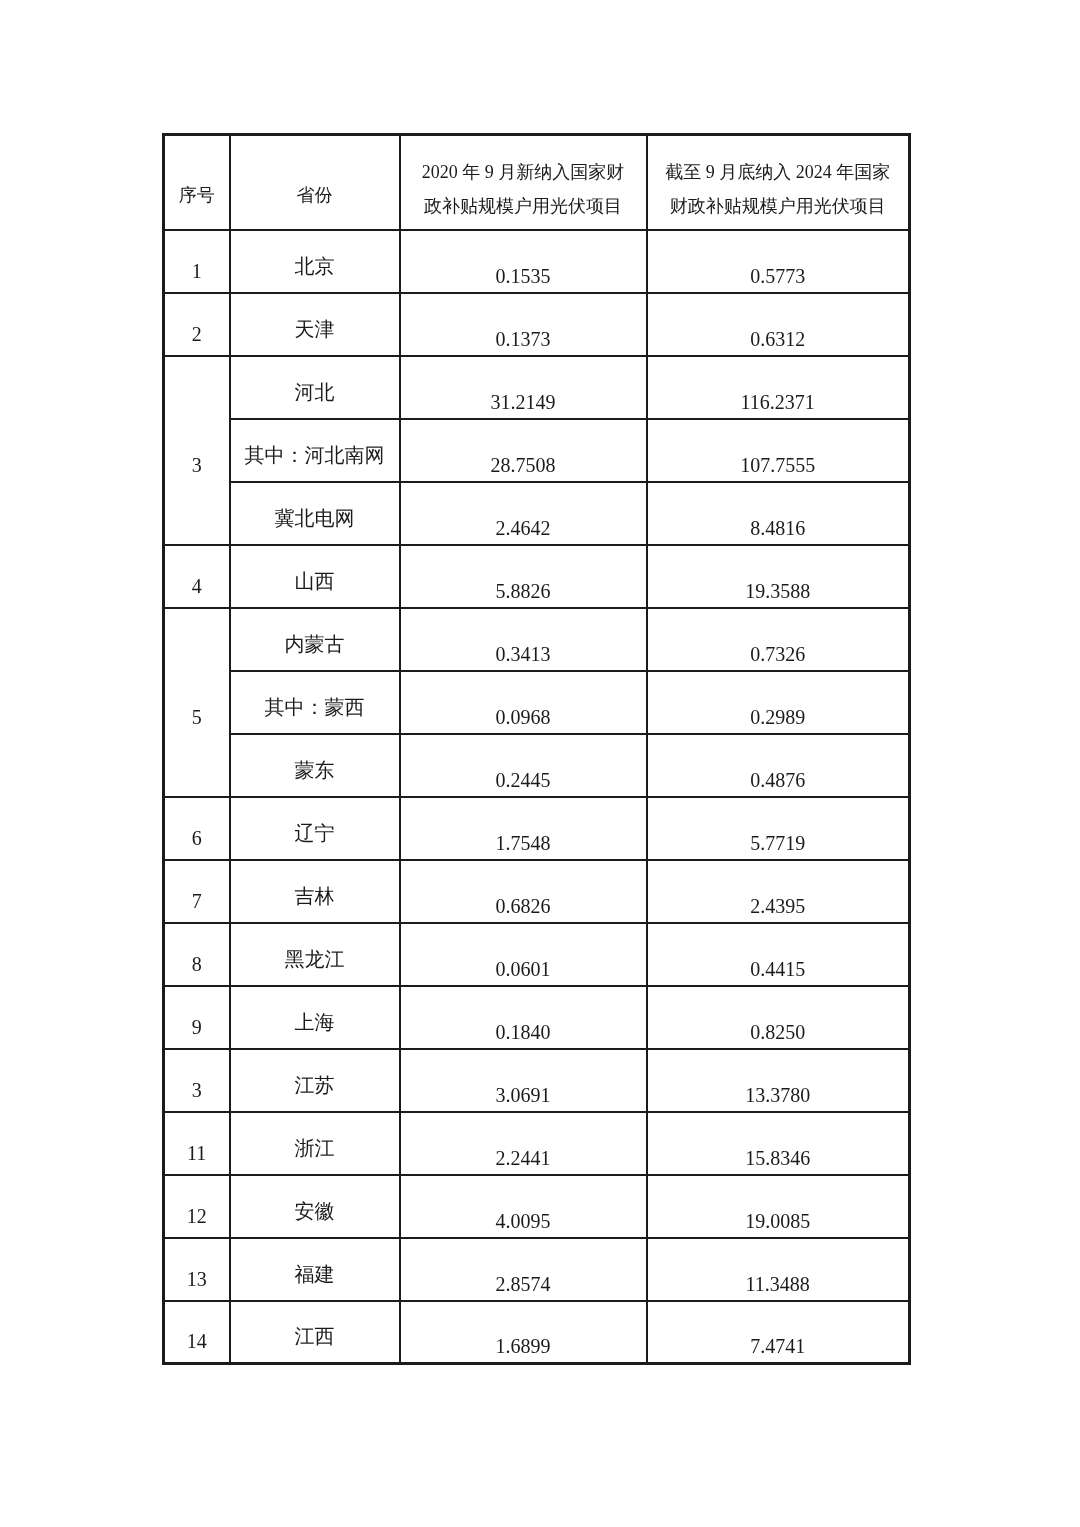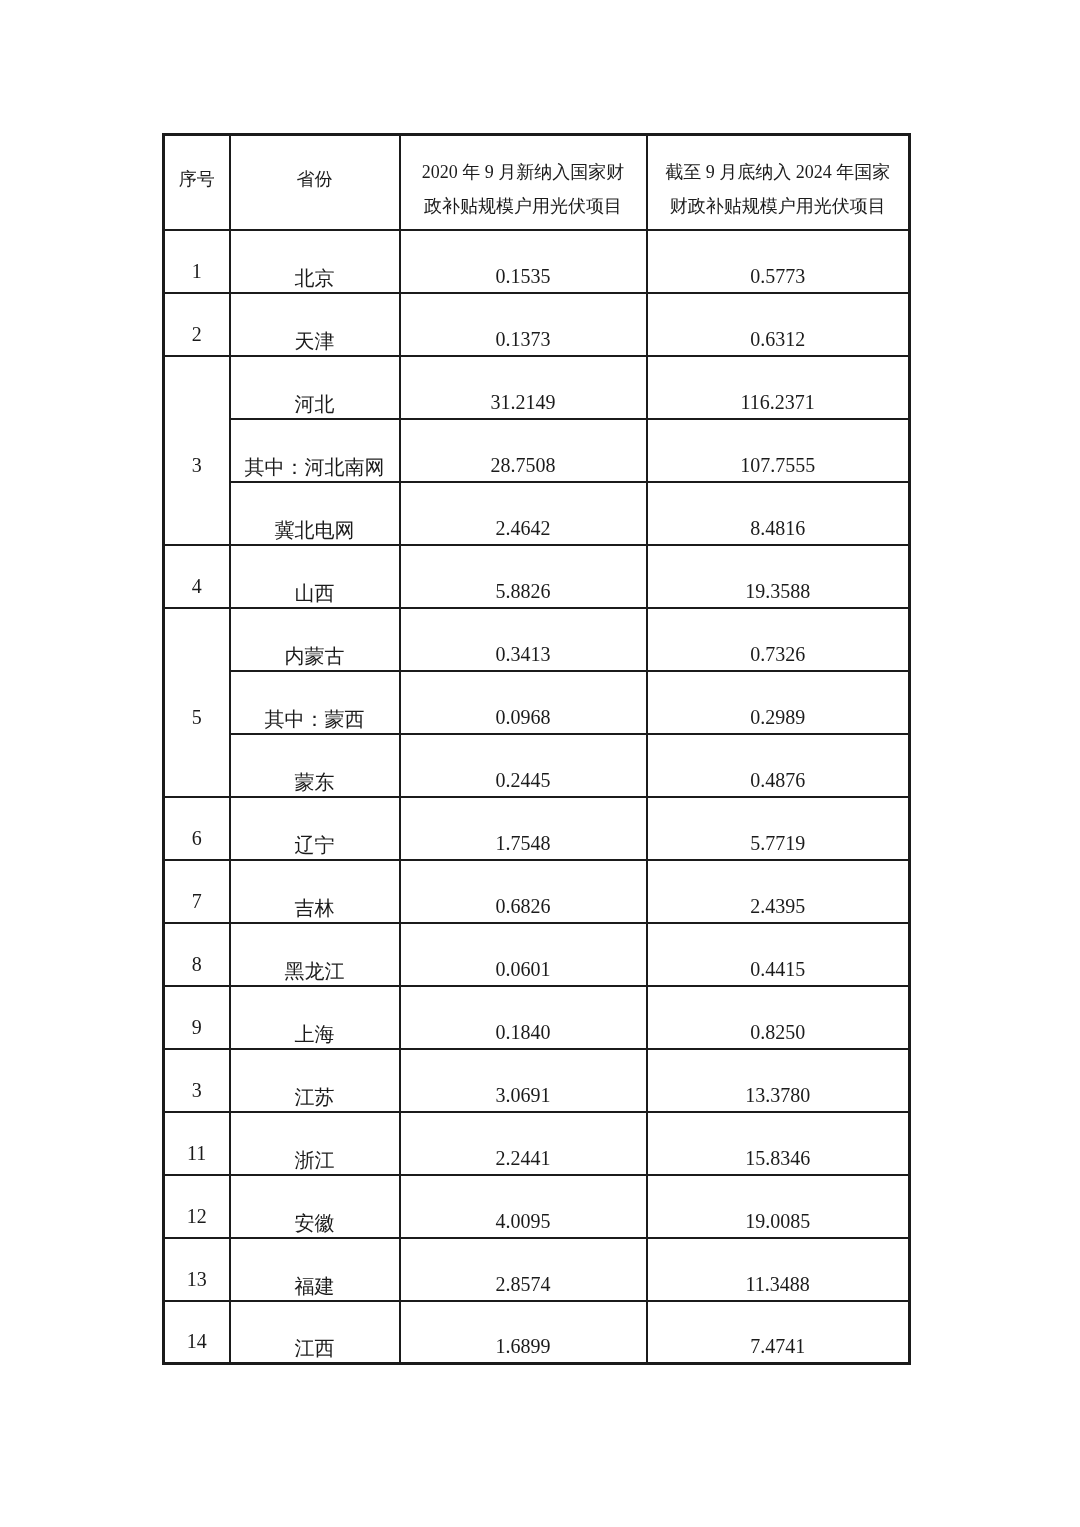--- a/index.html
+++ b/index.html
@@ -39,37 +39,37 @@
 
   thead tr { height: 95px; }
   tbody tr { height: 63px; }
 
   th {
     font-weight: normal;
     font-size: 18px;
     vertical-align: bottom;
     white-space: pre-line;
   }
-  th.h-single { padding-bottom: 38px; }
+  th.h-single { padding-bottom: 22px; }
   th.h-multi  { line-height: 34px; padding-bottom: 6px; }
 
   td.c-no {
     font-size: 20px;
     vertical-align: bottom;
     padding-bottom: 9px;
   }
   td.c-no-span {
     vertical-align: middle;
     padding-bottom: 0;
     padding-top: 30px;
   }
   td.c-prov {
     font-size: 20px;
     vertical-align: bottom;
-    padding-bottom: 0;
+    padding-bottom: 12px;
   }
   td.c-num {
     font-size: 20px;
     vertical-align: bottom;
     padding-bottom: 4px;
     margin-left: 32px;
   }
 </style>
 </head>
 <body>

